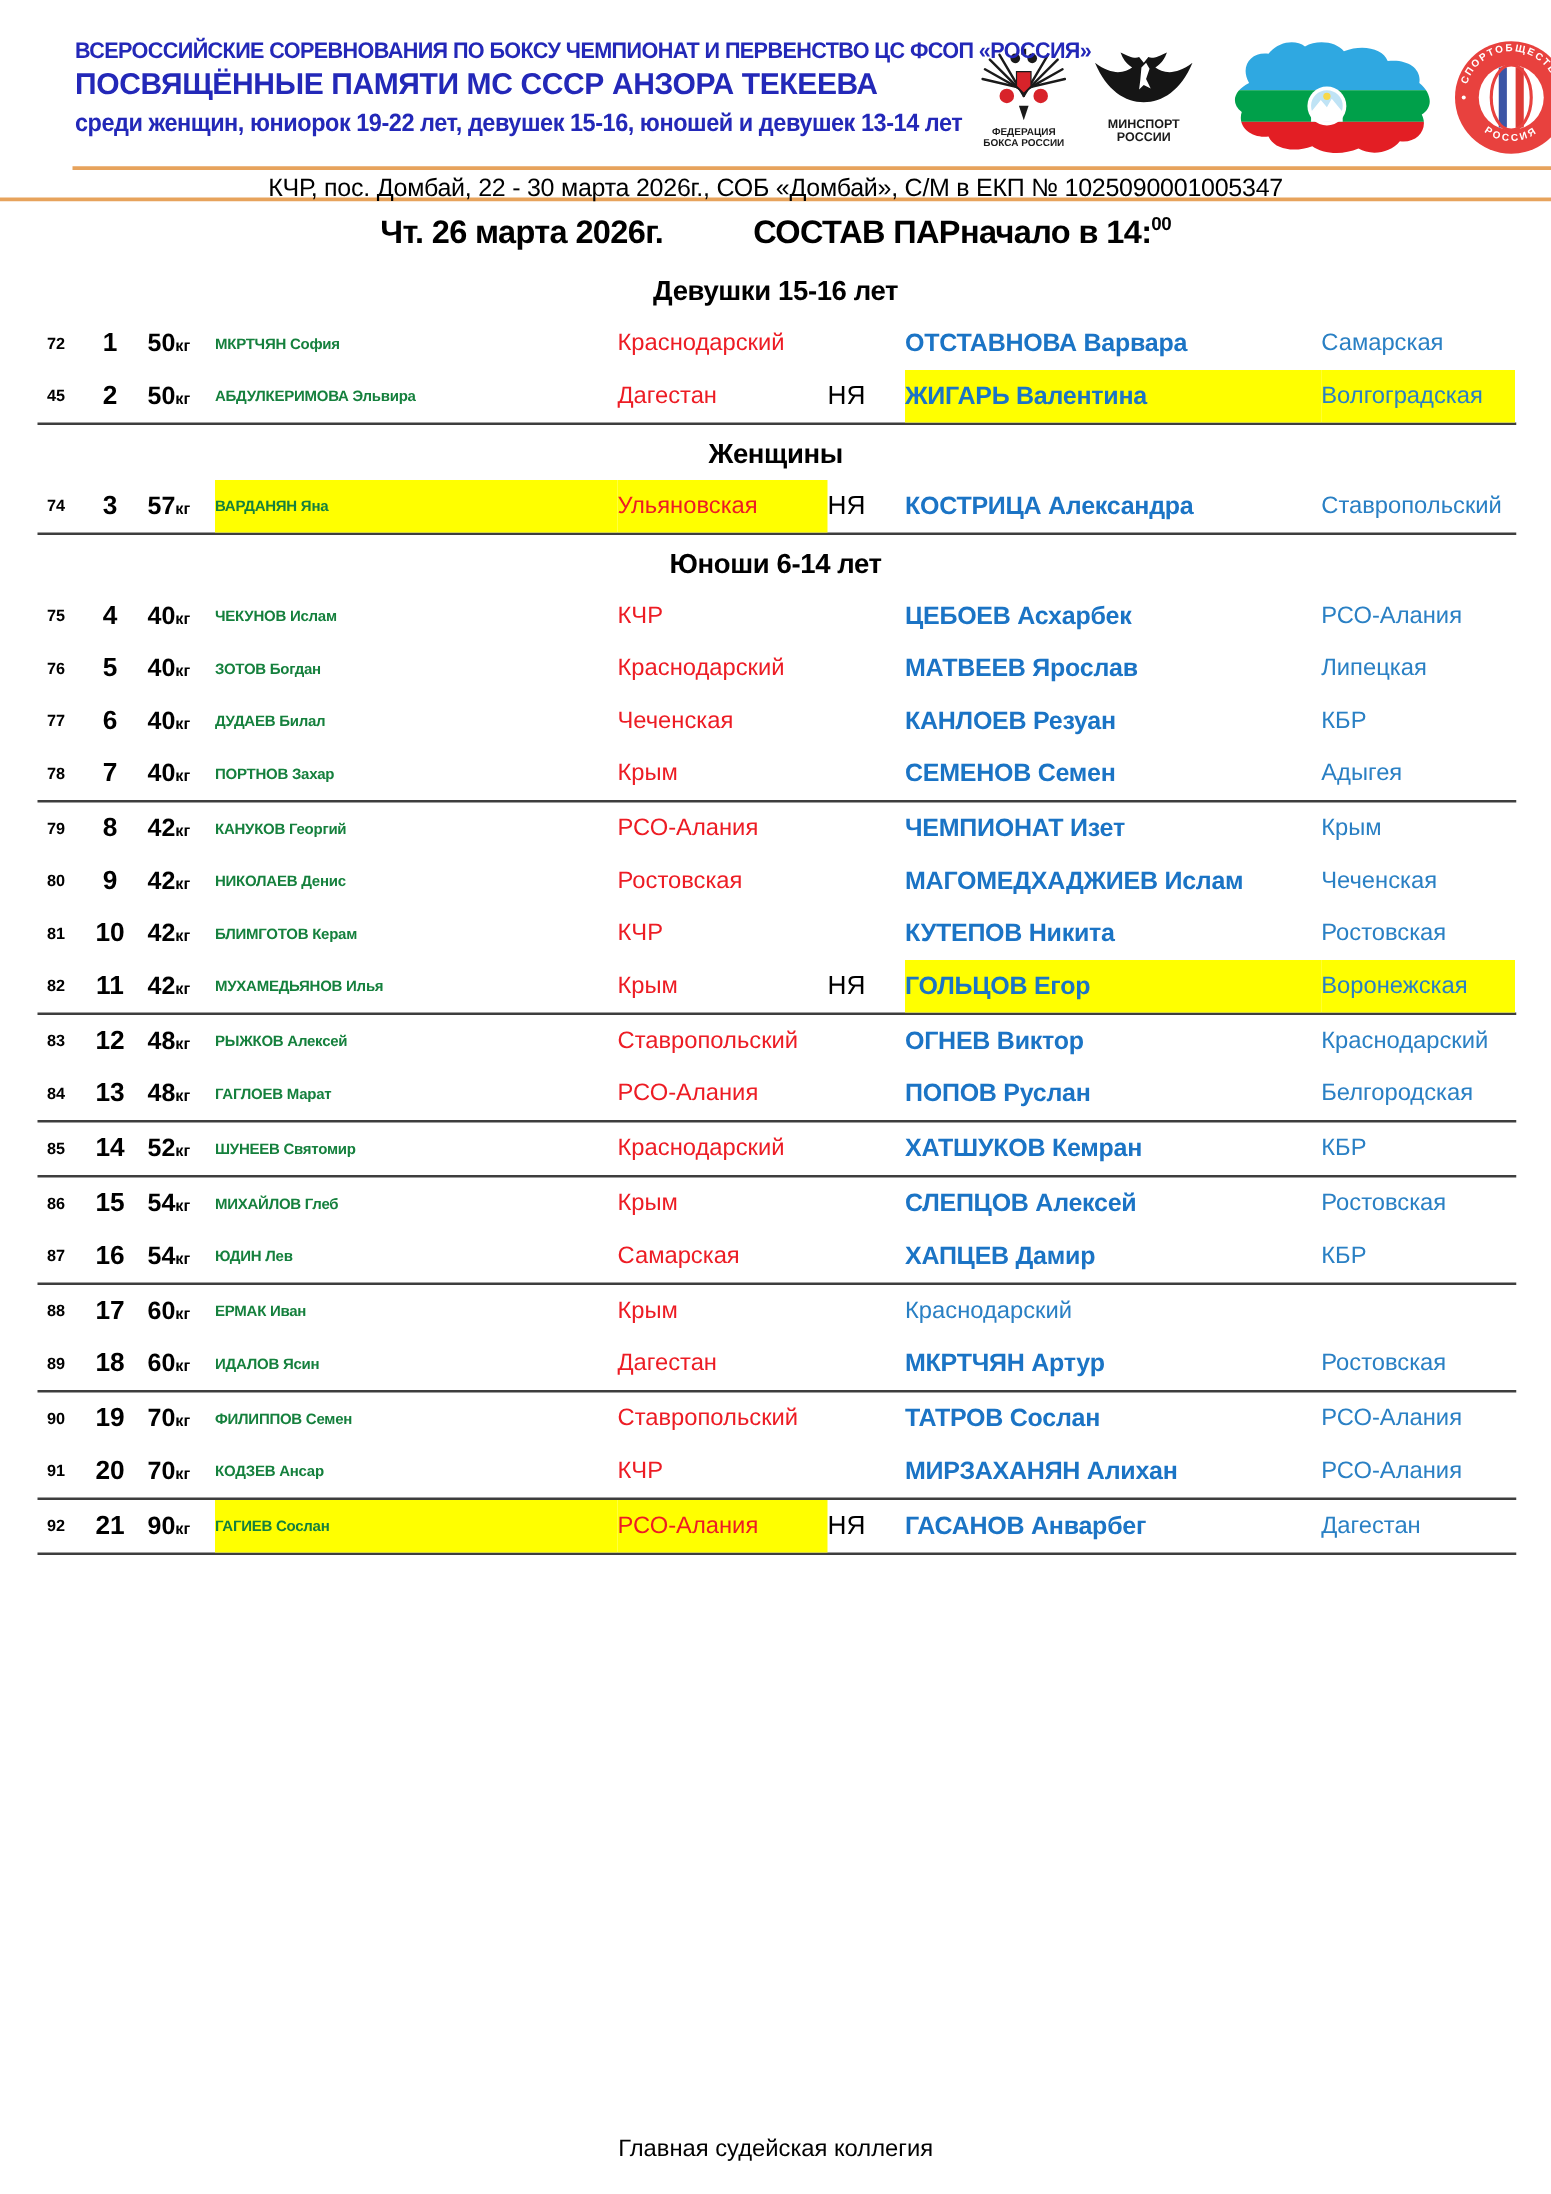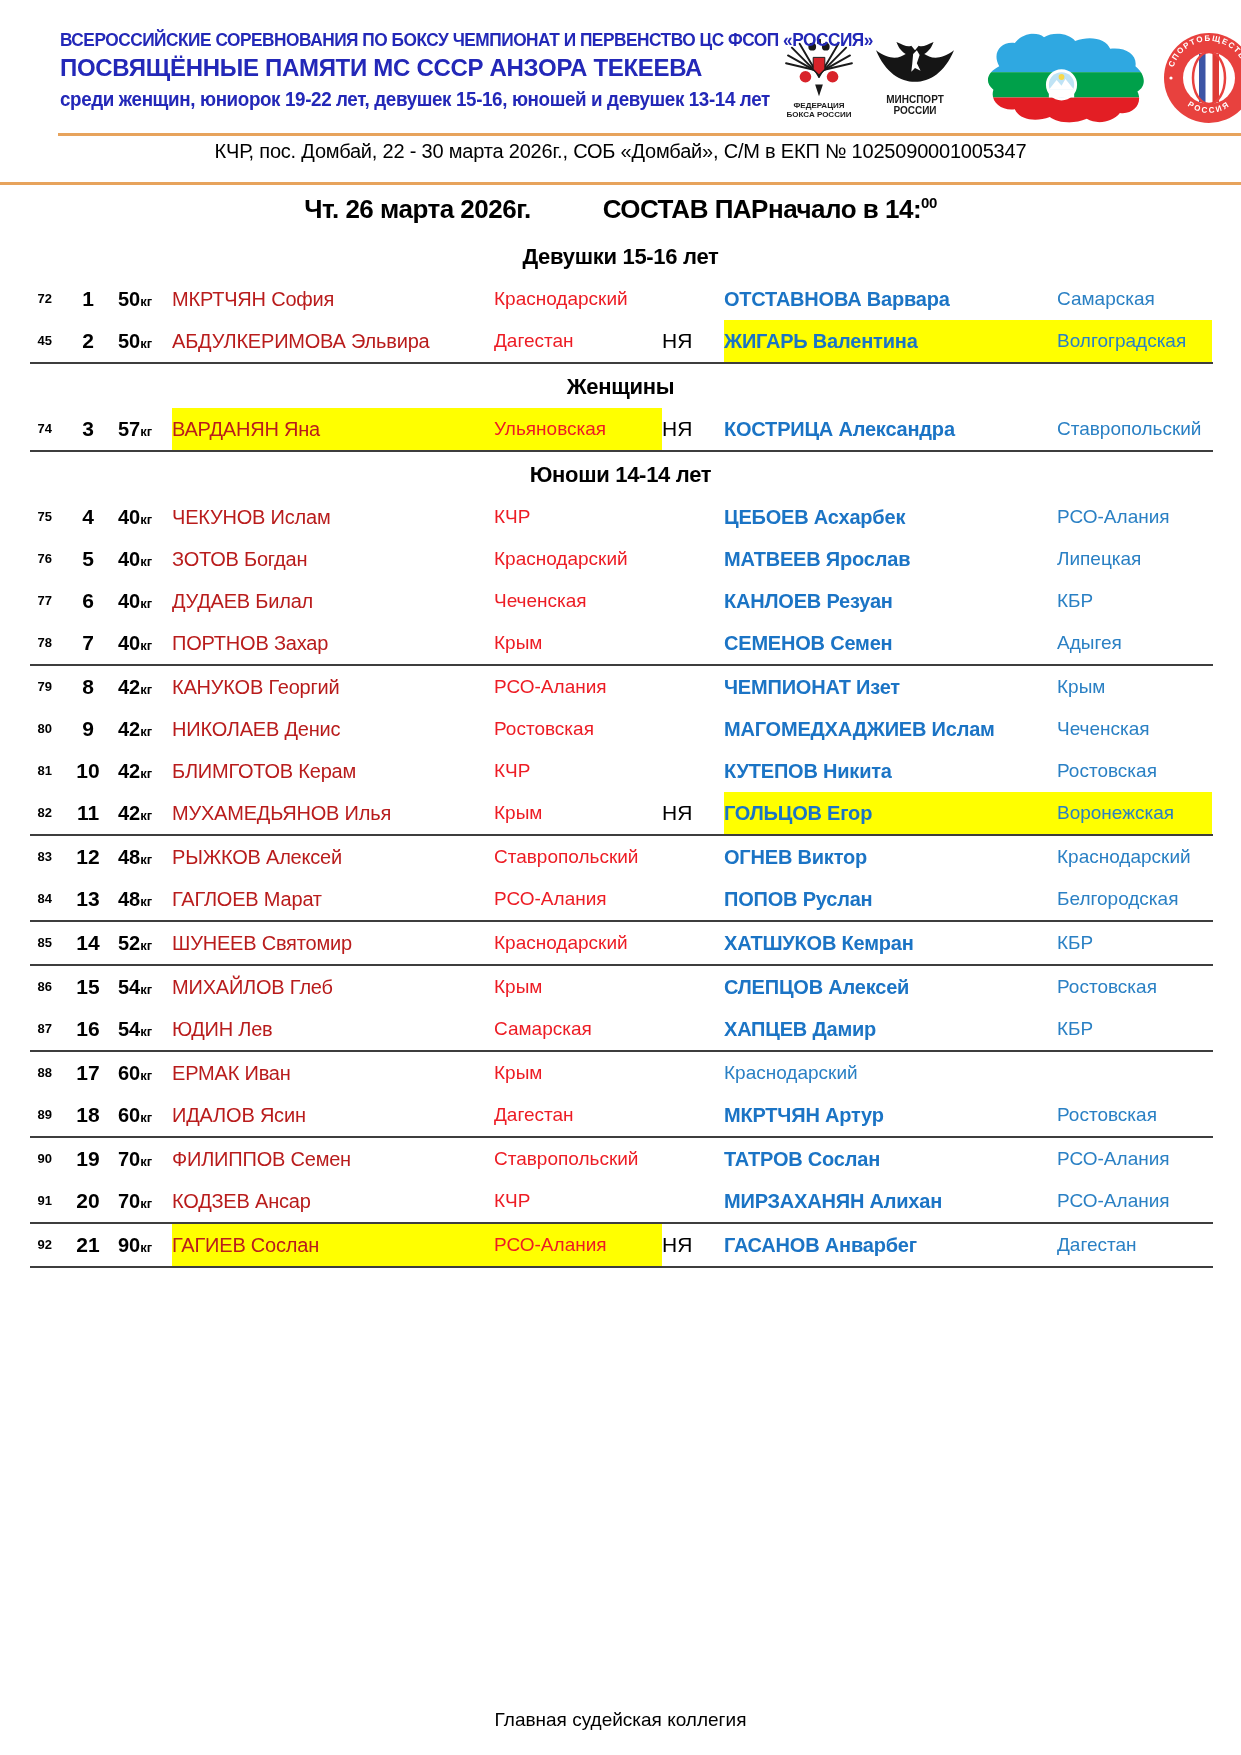--- a/index.html
+++ b/index.html
@@ -13,36 +13,36 @@
   .h2{color:#2328B8;font-weight:bold;font-size:24px;letter-spacing:-0.3px;margin-top:3px;white-space:nowrap;}
   .h3{color:#2328B8;font-weight:bold;font-size:20px;letter-spacing:-0.4px;margin-top:6px;white-space:nowrap;transform:scaleX(0.94);transform-origin:left;}
   .logos{display:flex;align-items:center;gap:11px;padding-right:2px;}
   .logo{display:flex;flex-direction:column;align-items:center;}
   .logo-caption{font-size:8px;font-weight:bold;text-align:center;line-height:9px;color:#1a1a1a;margin-top:1px;}
   .logo-caption.ms{font-size:10px;line-height:11px;}
 
   
   .rule{height:3px;background:#E7A35C;}
   .rule1{margin:7px 0 0 58px;}
-  .venue{font-size:20px;height:46px;line-height:31px;text-align:center;letter-spacing:-0.2px;}
+  .venue{font-size:20px;height:22px;line-height:31px;text-align:center;letter-spacing:-0.2px;}
   .subheader{display:flex;justify-content:center;align-items:baseline;margin-top:9px;height:36px;font-weight:bold;font-size:26px;letter-spacing:-0.5px;}
   .date{margin-right:72px;}
   .start{}
   .sup{font-size:15px;}
 
   
   .table{margin-top:4px;}
   .section-header{height:44px;line-height:46px;text-align:center;font-weight:bold;font-size:22px;letter-spacing:-0.3px;}
   .row{display:grid;grid-template-columns:32px 52px 58px 322px 168px 62px 333px 155px;height:42px;margin-left:30px;}
   .cell{line-height:42px;height:42px;white-space:nowrap;overflow:visible;}
   .c-seq{text-align:right;padding-right:10px;font-weight:bold;font-size:13px;}
   .c-pair{text-align:center;font-weight:bold;font-size:21px;}
   .c-weight{font-weight:bold;font-size:20px;padding-left:4px;}
   .wunit{font-size:13px;font-weight:bold;}
-  .c-rname{color:#b91c1c;font-weight:normal;font-size:20px;letter-spacing:-0.2px;}
+  .c-rname{color:#15803d;font-weight:bold;font-size:12px;letter-spacing:-0.2px;}
   .c-rregion{color:#ED1C24;font-size:19px;}
   .c-nya{font-size:21px;}
   .c-bname{color:#1B74C5;font-weight:bold;font-size:20px;letter-spacing:-0.2px;}
   .c-bregion{color:#2A80C4;font-size:19px;}
   .hl{background:#FFFF00;}
   .divider{height:0;border-top:2.5px solid #3E3E3E;margin:0 28px 0 30px;}
 
   .footer{position:absolute;left:0;bottom:24px;width:100%;text-align:center;font-size:19px;}
 </style>
 </head>
@@ -179,21 +179,21 @@
         <div class="cell c-seq">74</div>
         <div class="cell c-pair">3</div>
         <div class="cell c-weight"><span class="wnum">57</span><span class="wunit">кг</span></div>
         <div class="cell c-rname hl">ВАРДАНЯН Яна</div>
         <div class="cell c-rregion hl">Ульяновская</div>
         <div class="cell c-nya">НЯ</div>
         <div class="cell c-bname">КОСТРИЦА Александра</div>
         <div class="cell c-bregion">Ставропольский</div>
       </div>
       <div class="divider"></div>
-      <div class="section-header">Юноши 14-14 лет</div>
+      <div class="section-header">Юноши 6-14 лет</div>
       <div class="row">
         <div class="cell c-seq">75</div>
         <div class="cell c-pair">4</div>
         <div class="cell c-weight"><span class="wnum">40</span><span class="wunit">кг</span></div>
         <div class="cell c-rname">ЧЕКУНОВ Ислам</div>
         <div class="cell c-rregion">КЧР</div>
         <div class="cell c-nya"></div>
         <div class="cell c-bname">ЦЕБОЕВ Асхарбек</div>
         <div class="cell c-bregion">РСО-Алания</div>
       </div>

